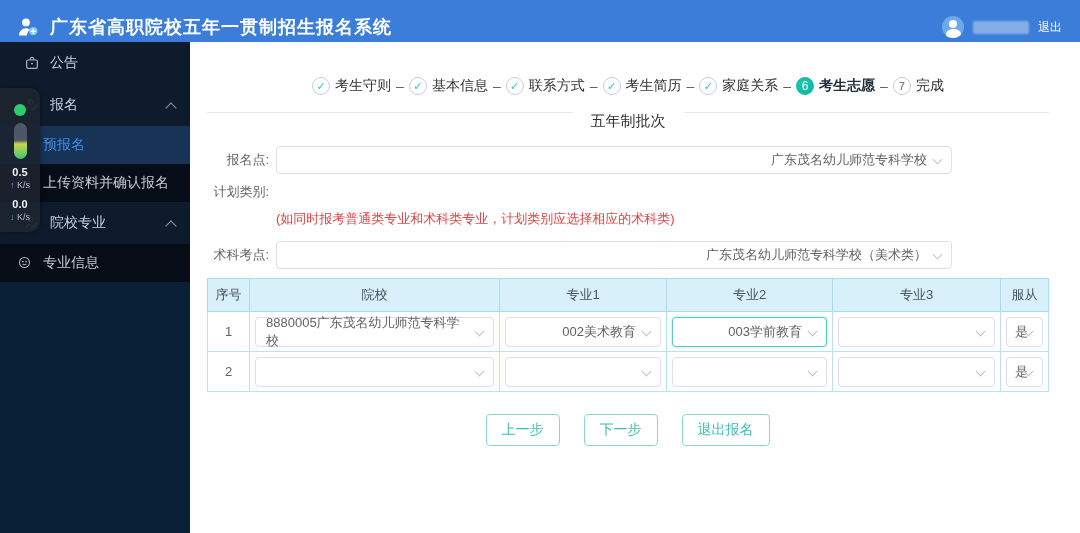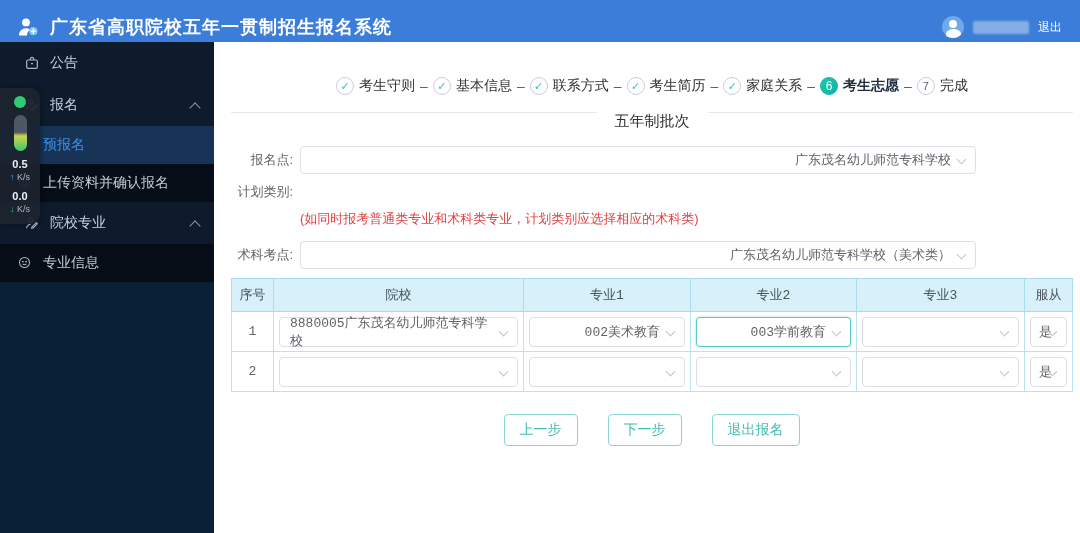--- a/index.html
+++ b/index.html
@@ -19,39 +19,39 @@
   .avatar::after { content:""; position:absolute; left:3.5px; top:13px; width:15px; height:10px;
                    border-radius:50% 50% 0 0; background:#fff; }
   .blur-name { width:56px; height:13px; border-radius:2px;
                background:rgba(255,255,255,.38); filter:blur(1.2px); }
   .logout { font-size:12px; cursor:pointer; }
 
   
   .app { display:flex; height:491px; position:relative; }
 
   
-  .sidebar { width:214px; flex:none; background:#0a2036; display:flex; flex-direction:column; }
+  .sidebar { width:190px; flex:none; background:#0a2036; display:flex; flex-direction:column; }
   .side-item { height:42px; display:flex; align-items:center; gap:10px;
                padding:0 14px 0 24px; color:#c8d1dc; font-size:14px;
                background:#0e1b2c; cursor:pointer; }
   .submenu { background:#060d16; }
   .side-sub { height:38px; display:flex; align-items:center; gap:10px;
               padding:0 14px 0 17px; color:#c2cbd6; font-size:14px; cursor:pointer; }
   .side-sub.active { background:#173457; color:#3f8fe8; }
   .side-icon { width:16px; height:16px; flex:none; display:inline-flex; }
   .chev-up { margin-left:auto; width:9px; height:9px; position:relative; }
   .chev-up::before { content:""; position:absolute; left:0; top:3px; width:7px; height:7px;
                      border-left:1.6px solid #8a94a4; border-top:1.6px solid #8a94a4;
                      transform:rotate(45deg); }
   .side-fill { flex:1; background:#0a2036; }
 
   
   .netmon { position:absolute; left:0; top:46px; width:40px; z-index:40;
             background:rgba(28,36,47,.93); border-radius:0 10px 10px 0;
-            padding:8px 0 9px; display:flex; flex-direction:column; align-items:center;
+            padding:16px 0 9px; display:flex; flex-direction:column; align-items:center;
             gap:7px; box-shadow:0 0 6px rgba(0,0,0,.4); }
   .net-dot { width:12px; height:12px; border-radius:50%; background:#2ecc71; }
   .capsule { width:13px; height:36px; border-radius:7px;
              background:linear-gradient(180deg,#4d5766 0%,#4d5766 48%,#ccd34d 58%,#3bc873 100%); }
   .speed { text-align:center; line-height:1.25; }
   .speed .val { color:#eef2f7; font-size:11px; font-weight:bold; }
   .speed .unit { font-size:9px; color:#aeb7c2; }
   .unit .up { color:#4da3ff; } .unit .down { color:#3ed17a; }
 
   
@@ -84,32 +84,32 @@
             color:#606266; position:relative; cursor:pointer;justify-content:flex-end; }
   .form-select { width:676px; }
   .sel-arrow { position:absolute; right:9px; top:50%; width:8px; height:8px; }
   .sel-arrow::before { content:""; position:absolute; left:0; top:-4px; width:6px; height:6px;
                        border-right:1.4px solid #c0c4cc; border-bottom:1.4px solid #c0c4cc;
                        transform:rotate(45deg); }
   .form-note { color:#e04343; font-size:13px; margin:1px 0 13px 69px; }
 
   
   table.apply { border-collapse:collapse; margin-top:4px; table-layout:fixed;
-                width:841px; font-size:13px;font-family:Liberation Mono, monospace; }
+                width:841px; font-size:13px; }
   table.apply th { background:#d7f0fa; border:1px solid #a9dcee; height:33px;
                    font-weight:normal; color:#47535e; }
   table.apply td { border:1px solid #b9e3f2; height:40px; padding:0 5px;
                    background:#fff; color:#606266; }
   td.idx { text-align:center; }
   .cell-select { height:30px; }
   .cell-select.focused { border-color:#58cac3; box-shadow:0 0 3px rgba(88,202,195,.55); }
   .obey-select { height:30px; padding:0 14px 0 6px; }
 
   
-  .btn-row { width:841px; display:flex; justify-content:center; gap:30px; margin-top:22px; }
+  .btn-row { width:841px; display:flex; justify-content:center; gap:24px; margin-top:22px; }
   .btn { border:1px solid #8ad6cf; color:#3fbcb0; background:#fff; border-radius:4px;
          font-size:14px; padding:6px 15px; cursor:pointer;
          font-family:"Liberation Sans","DejaVu Sans",sans-serif; }
 </style>
 </head>
 <body>
 
 <div class="topbar">
   <span class="logo">
     <svg width="24" height="24" viewBox="0 0 24 24">

